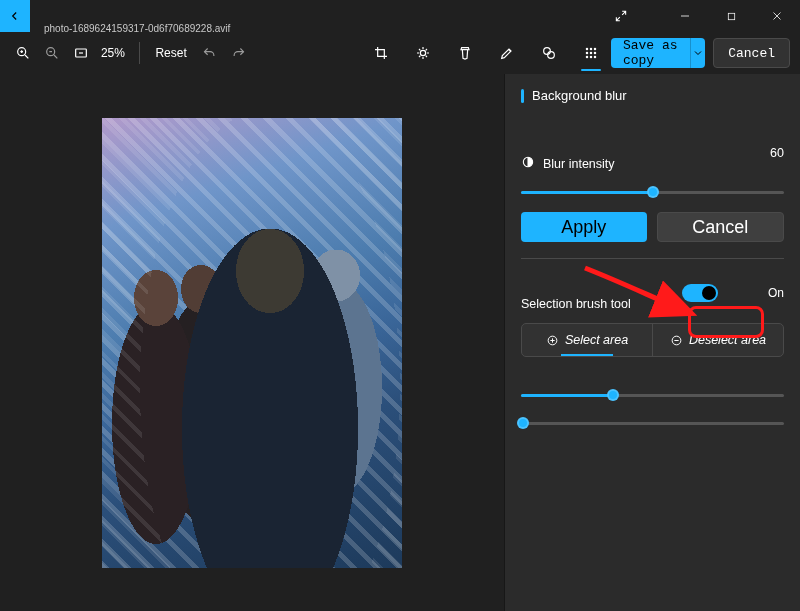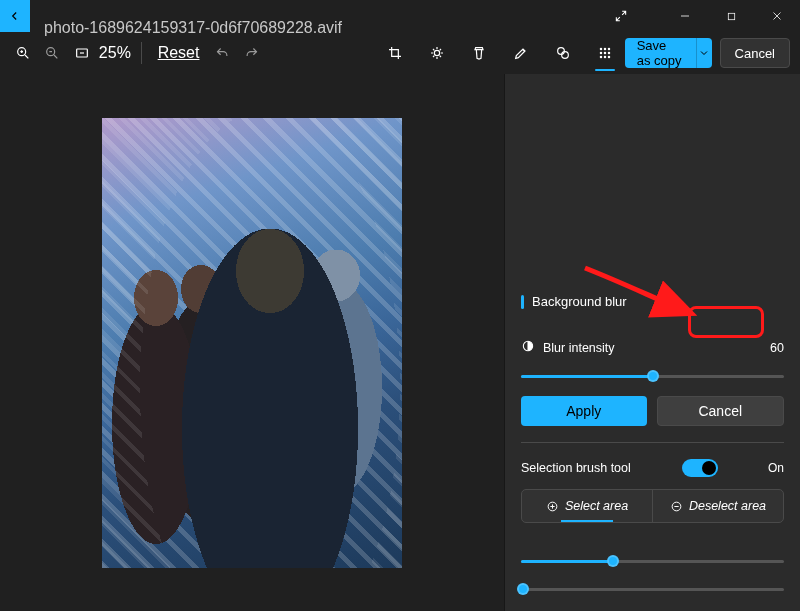--- a/index.html
+++ b/index.html
@@ -36,21 +36,21 @@
     background: var(--bg);
   }
   .back-btn {
     width:30px; height:32px;
     background: var(--accent);
     display:flex; align-items:center; justify-content:center;
     color:#000;
   }
   .file-title {
     margin-left:14px;
-    font-size:16px;
+    font-size:10px;
     color: var(--text-dim);
     flex:0 0 auto;
     margin-top:24px;
   }
   .titlebar .spacer { flex:1; }
   .win-controls { display:flex; }
   .win-btn {
     width:46px; height:32px;
     display:flex; align-items:center; justify-content:center;
     color: var(--text);
@@ -68,41 +68,40 @@
   }
   .tool-btn {
     width:32px; height:32px;
     display:flex; align-items:center; justify-content:center;
     border-radius:4px;
     color: var(--text);
   }
   .tool-btn svg { stroke:#fff; fill:none; }
   .zoom-level {
     width:40px; text-align:center;
-    font-size:16px;
+    font-size:12px;
     color: var(--text);
   }
   .toolbar .divider {
     width:1px; height:22px;
     background: var(--border);
     margin:0 6px;
   }
   .reset-btn {
-    font-size:16px;
+    font-size:12px;
     color: var(--text);
     padding:4px 6px;
-    text-decoration:underline;
   }
   .center-tools { display:flex; gap:10px; margin-left:110px; }
   .center-tools .tool-btn { position:relative; }
   .center-tools .active::after {
     content:""; position:absolute; left:6px; right:6px; bottom:-2px;
     height:2px; background: var(--accent); border-radius:1px;
   }
-  .right-tools { margin-left:auto; display:flex; gap:8px; }
+  .right-tools { margin-left:auto; display:flex; gap:8px;font-family:Liberation Mono, monospace; }
   .save-btn-group {
     display:flex;
     border-radius:4px;
     overflow:hidden;
   }
   .save-btn {
     background: var(--accent);
     color:#000;
     font-size:13px;
     padding:6px 12px;
@@ -175,42 +174,41 @@
   
   .side-panel {
     width: 296px;
     background: var(--bg2);
     padding: 14px 16px;
     display:flex;
     flex-direction:column;
     gap:12px;
     border-left:1px solid #171717;
     overflow:auto;
-    justify-content:flex-end;
   }
   .panel-title {
     display:flex; align-items:center;
     gap:8px;
     font-size:13px;
   }
   .panel-title::before {
     content:"";
     width:3px; height:14px;
     background: var(--accent);
     border-radius:2px;
   }
 
   .row {
     display:flex;
     align-items:center;
     justify-content:space-between;
     font-size:12.5px;
     color: var(--text);
   }
-  .row-label { display:flex; align-items:center; gap:8px; color: var(--text); }
+  .row-label { display:flex; align-items:center; gap:8px; color: var(--text); margin-top: 22px; }
   .row-label svg { stroke:#fff; fill:none; }
   .row-value { color: var(--text); }
 
   .slider {
     position:relative; height:16px;
     display:flex; align-items:center;
   }
   .slider-track {
     position:absolute; left:0; right:0; top:7px; height:3px;
     background: #555;
@@ -228,21 +226,21 @@
     border-radius:50%;
     border:2px solid #fff3;
   }
 
   .btn-row { display:flex; gap:10px; }
   .btn {
     flex:1;
     height:30px;
     display:flex; align-items:center; justify-content:center;
     border-radius:4px;
-    font-size:14px;
+    font-size:18px;
   }
   .btn-primary { background: var(--accent); color:#000; }
   .btn-secondary { background: var(--btn-dark); color:#fff; border:1px solid var(--border); }
 
   .hr { height:1px; background: var(--border); margin:4px 0; }
 
   .toggle {
     display:flex; align-items:center; gap:6px;
   }
   .toggle-pill {

